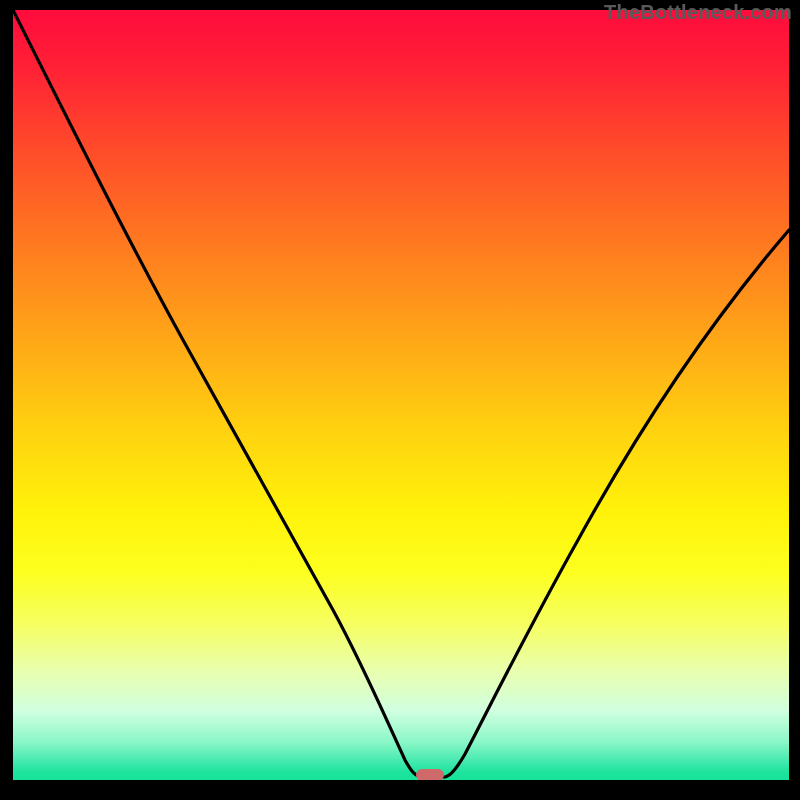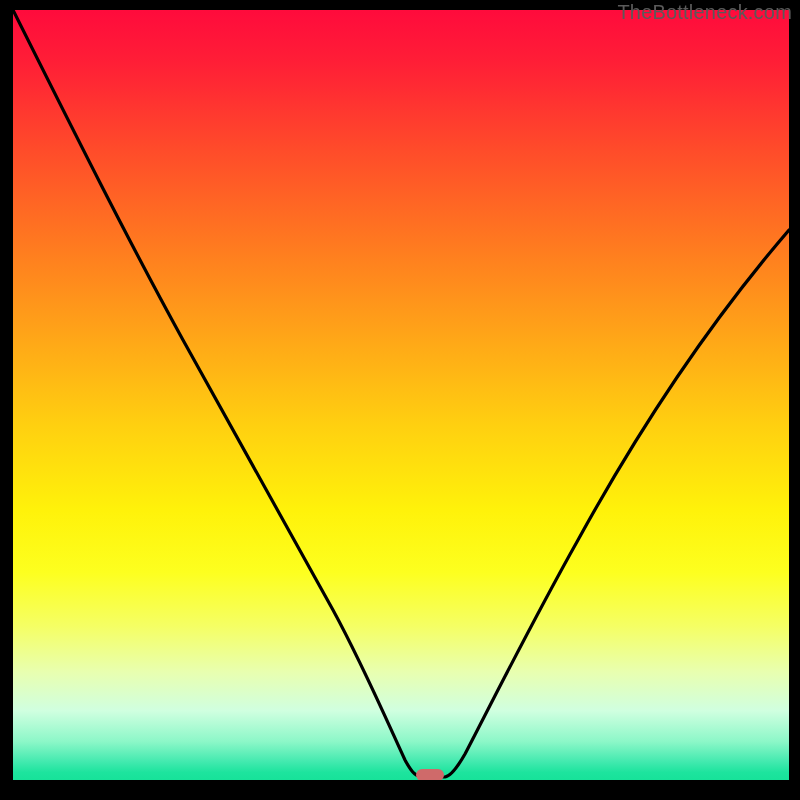--- a/index.html
+++ b/index.html
@@ -51,21 +51,21 @@
     inset: 0;
     width: 100%;
     height: 100%;
   }
   .watermark {
     position: absolute;
     top: 1px;
     right: 8px;
     color: #5a5a5a;
     font-size: 20px;
-    font-weight: 400;
+    font-weight: 700;
     letter-spacing: 0.2px;
     margin-left: 24px;
   }
 </style>
 </head>
 <body>
 
 <div class="chart-container">
 
   <div class="plot-area">

